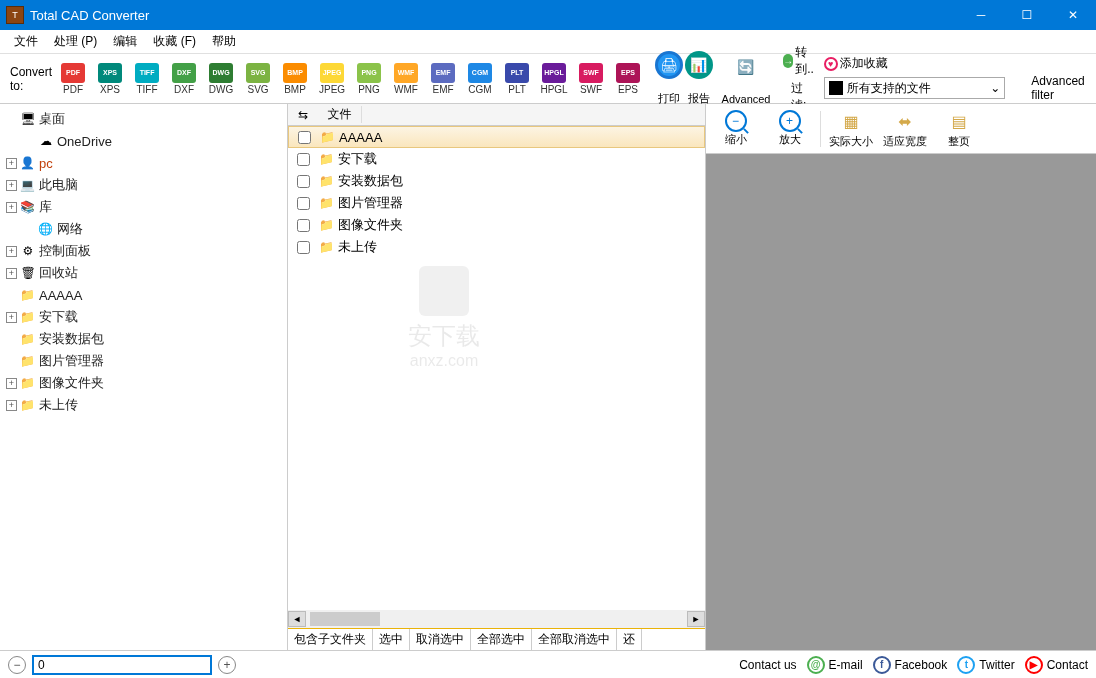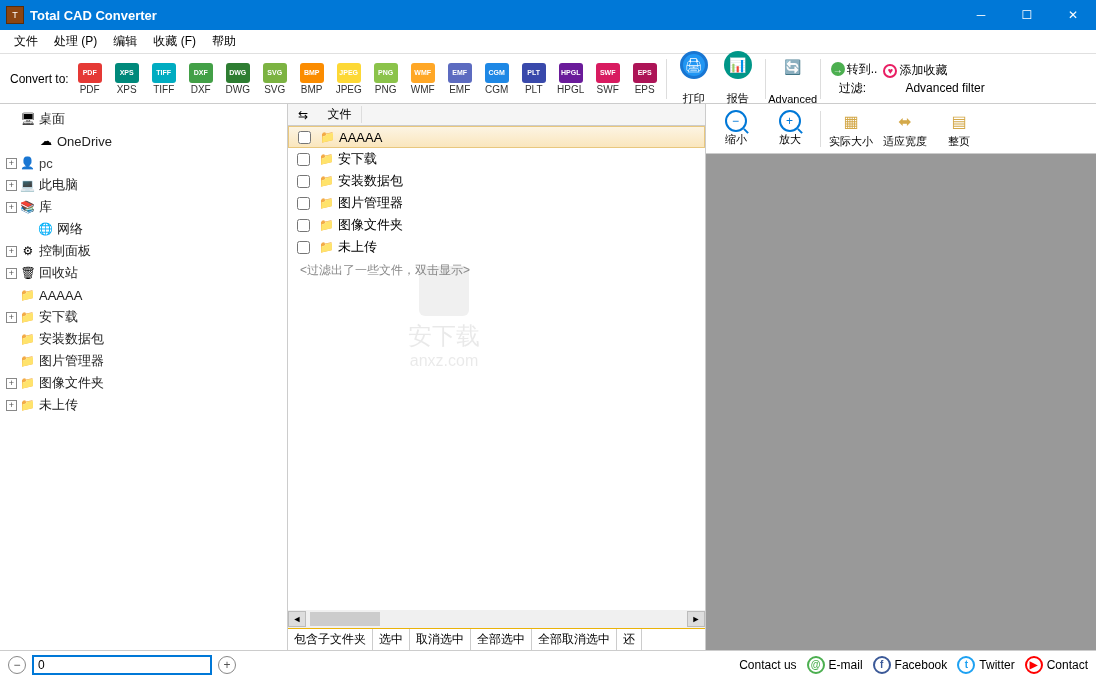--- a/index.html
+++ b/index.html
@@ -1,20 +1,20 @@
 <!DOCTYPE html>
 <html><head>
 <meta charset="utf-8">
 <style>
 * { margin: 0; padding: 0; box-sizing: border-box; font-family: "Microsoft YaHei", Tahoma, Arial, sans-serif; font-size: 12px; }
 body { width: 1096px; height: 678px; background: #fff; overflow: hidden; display: flex; flex-direction: column; }
 
 .titlebar { height: 30px; background: #0078d7; color: #fff; display: flex; align-items: center; padding-left: 6px; }
 .titlebar .app-icon { width: 18px; height: 18px; background: #8b4513; border: 1px solid #5a2d0c; margin-right: 6px; display: flex; align-items: center; justify-content: center; font-size: 9px; color: #fff; }
-.titlebar .title { font-weight: bold; font-size: 13px; flex: 1; }
+.titlebar .title { font-weight: normal; font-size: 13px; flex: 1; }
 .titlebar .win-btn { width: 46px; height: 30px; display: flex; align-items: center; justify-content: center; color: #fff; cursor: pointer; }
 
 .menubar { height: 24px; background: #fff; display: flex; align-items: center; padding: 0 6px; border-bottom: 1px solid #e0e0e0; }
 .menubar .menu-item { padding: 2px 8px; cursor: pointer; }
 
 .toolbar { height: 50px; background: #fff; display: flex; align-items: center; padding: 2px 10px; border-bottom: 1px solid #ccc; gap: 2px; }
 .toolbar .convert-label { margin-right: 4px; font-size: 12px; }
 .toolbar .fmt-btn { display: flex; flex-direction: column; align-items: center; width: 30px; cursor: pointer; }
 .toolbar .fmt-icon { width: 24px; height: 20px; border-radius: 3px; display: flex; align-items: center; justify-content: center; font-size: 7px; color: #fff; font-weight: bold; margin-bottom: 1px; }
 .toolbar .fmt-label { font-size: 10px; color: #333; }
@@ -31,21 +31,21 @@
 .toolbar .adv-filter { margin-left: 22px; cursor: pointer; }
 
 .main { flex: 1; display: flex; min-height: 0; }
 
 .tree-panel { width: 288px; border-right: 1px solid #ccc; overflow: auto; padding: 4px 0; background: #fff; }
 .tree-row { display: flex; align-items: center; height: 22px; padding-left: 6px; gap: 3px; cursor: pointer; }
 .tree-exp { width: 11px; height: 11px; border: 1px solid #888; display: flex; align-items: center; justify-content: center; font-size: 9px; color: #555; line-height: 1; }
 .tree-exp.blank { border: none; }
 .tree-icon { width: 16px; height: 14px; display: flex; align-items: center; justify-content: center; font-size: 12px; }
 .tree-label { font-size: 13px; color: #222; }
-.tree-label.sel { color: #404040; }
+.tree-label.sel { color: #c2410c; }
 .folder-icon { color: #f0b84b; }
 
 .files-panel { width: 418px; display: flex; flex-direction: column; border-right: 1px solid #ccc; }
 .files-header { height: 22px; background: #f5f5f5; border-bottom: 1px solid #ccc; display: flex; align-items: center; }
 .files-header .col-chk { width: 30px; display: flex; align-items: center; justify-content: center; gap:2px; }
 .files-header .col-name { flex: 1; padding-left: 4px; display: flex; align-items: center; border-left: 1px solid #ddd; border-right: 1px solid #ddd;}
 .files-header .col-name .sort { margin-left: auto; margin-right: 6px; font-size: 9px; }
 .files-header .col-file { width: 44px; text-align: center; border-right: 1px solid #ddd;}
 .files-list { flex: 1; overflow: auto; position: relative; }
 .file-row { height: 22px; display: flex; align-items: center; }
@@ -195,20 +195,25 @@
     <div style="display:flex;gap:6px;align-items:center;">
       <span class="filter-label">过滤:</span>
     </div>
   </div>
   <div class="turn-grp">
     <div class="turn-row">
       <span style="width:14px;height:14px;border:2px solid #e91e63;border-radius:8px;display:flex;align-items:center;justify-content:center;color:#e91e63;font-size:9px;">♥</span>
       <span>添加收藏</span>
     </div>
     <div style="display:flex;gap:4px;align-items:center;">
+      <div class="filter-select">
+        <div class="swatch"></div>
+        <span>所有支持的文件</span>
+        <span class="chev">⌄</span>
+      </div>
       <span class="adv-filter">Advanced filter</span>
     </div>
   </div>
 </div>
 
 <div class="main">
 
   <div class="tree-panel" id="tree">
       <div class="tree-row">
         <div class="tree-exp blank"></div>
@@ -324,21 +329,20 @@
           <div class="ficon">📁</div>
           <div class="fname">图像文件夹</div>
         </div>
         <div class="file-row">
           <div class="chk">
             <input type="checkbox" style="">
           </div>
           <div class="ficon">📁</div>
           <div class="fname">未上传</div>
         </div>
-        <div class="filter-msg">&lt;过滤出了一些文件，双击显示&gt;</div>
         <div class="watermark">
         <div class="wm-icon"></div>
         <div style="font-size:24px;">安下载</div>
         <div style="font-size:16px;">anxz.com</div>
       </div>
       </div>
     <div class="files-scroll">
       <div class="sb-btn">◄</div>
       <div class="sb-thumb"></div>
       <div style="flex:1"></div>

